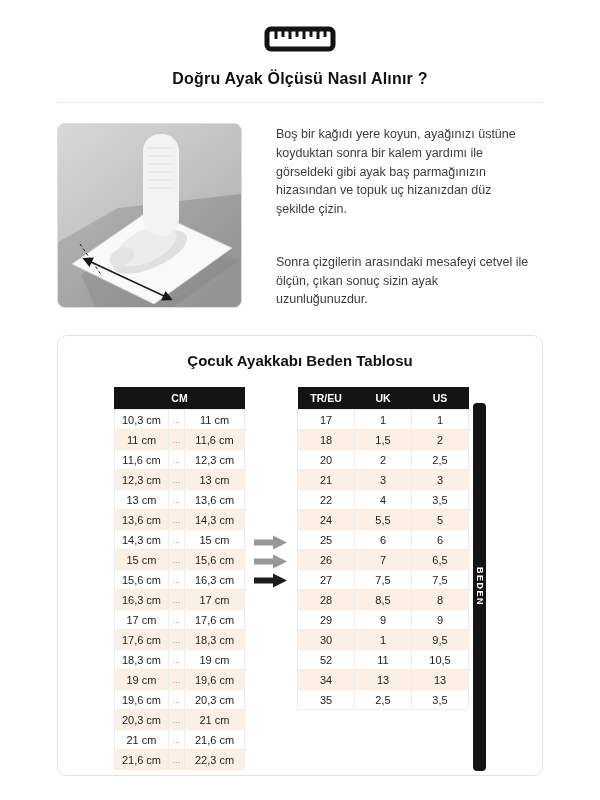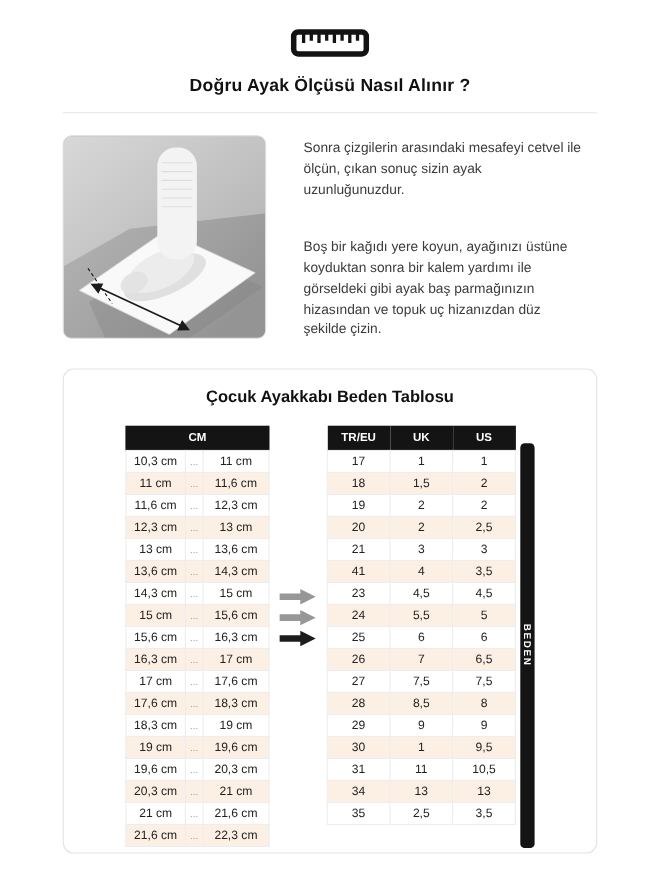--- a/index.html
+++ b/index.html
@@ -102,22 +102,22 @@
         </g>
         <g stroke="#1a1a1a" stroke-width="1.5" fill="#1a1a1a">
           <line x1="33" y1="138" x2="106" y2="172"></line>
           <polygon points="25.8,134.6 31.3,141.6 34.7,134.4"></polygon>
           <polygon points="113.2,175.4 104.3,175.6 107.7,168.4"></polygon>
         </g>
         <line x1="22" y1="120" x2="44" y2="152" stroke="#1a1a1a" stroke-width="1" stroke-dasharray="3 2.5"></line>
       </svg>
     </div>
     <div class="howto-text">
+      <p>Boş bir kağıdı yere koyun, ayağınızı üstüne koyduktan sonra bir kalem yardımı ile görseldeki gibi ayak baş parmağınızın hizasından ve topuk uç hizanızdan düz şekilde çizin.</p>
       <p>Sonra çizgilerin arasındaki mesafeyi cetvel ile ölçün, çıkan sonuç sizin ayak uzunluğunuzdur.</p>
-      <p>Boş bir kağıdı yere koyun, ayağınızı üstüne koyduktan sonra bir kalem yardımı ile görseldeki gibi ayak baş parmağınızın hizasından ve topuk uç hizanızdan düz şekilde çizin.</p>
     </div>
   </div>
 
   <section class="card">
     <h2 class="card-title">Çocuk Ayakkabı Beden Tablosu</h2>
 
     <div class="tables">
 
       <table class="cm-table">
         <colgroup>
@@ -249,43 +249,33 @@
               <td>17</td>
               <td>1</td>
               <td>1</td>
             </tr>
             <tr>
               <td>18</td>
               <td>1,5</td>
               <td>2</td>
             </tr>
             <tr>
-              <td>19</td>
-              <td>2</td>
-              <td>2</td>
-            </tr>
-            <tr>
               <td>20</td>
               <td>2</td>
               <td>2,5</td>
             </tr>
             <tr>
               <td>21</td>
               <td>3</td>
               <td>3</td>
             </tr>
             <tr>
-              <td>41</td>
+              <td>22</td>
               <td>4</td>
               <td>3,5</td>
-            </tr>
-            <tr>
-              <td>23</td>
-              <td>4,5</td>
-              <td>4,5</td>
             </tr>
             <tr>
               <td>24</td>
               <td>5,5</td>
               <td>5</td>
             </tr>
             <tr>
               <td>25</td>
               <td>6</td>
               <td>6</td>
@@ -309,21 +299,21 @@
               <td>29</td>
               <td>9</td>
               <td>9</td>
             </tr>
             <tr>
               <td>30</td>
               <td>1</td>
               <td>9,5</td>
             </tr>
             <tr>
-              <td>31</td>
+              <td>52</td>
               <td>11</td>
               <td>10,5</td>
             </tr>
             <tr>
               <td>34</td>
               <td>13</td>
               <td>13</td>
             </tr>
             <tr>
               <td>35</td>

